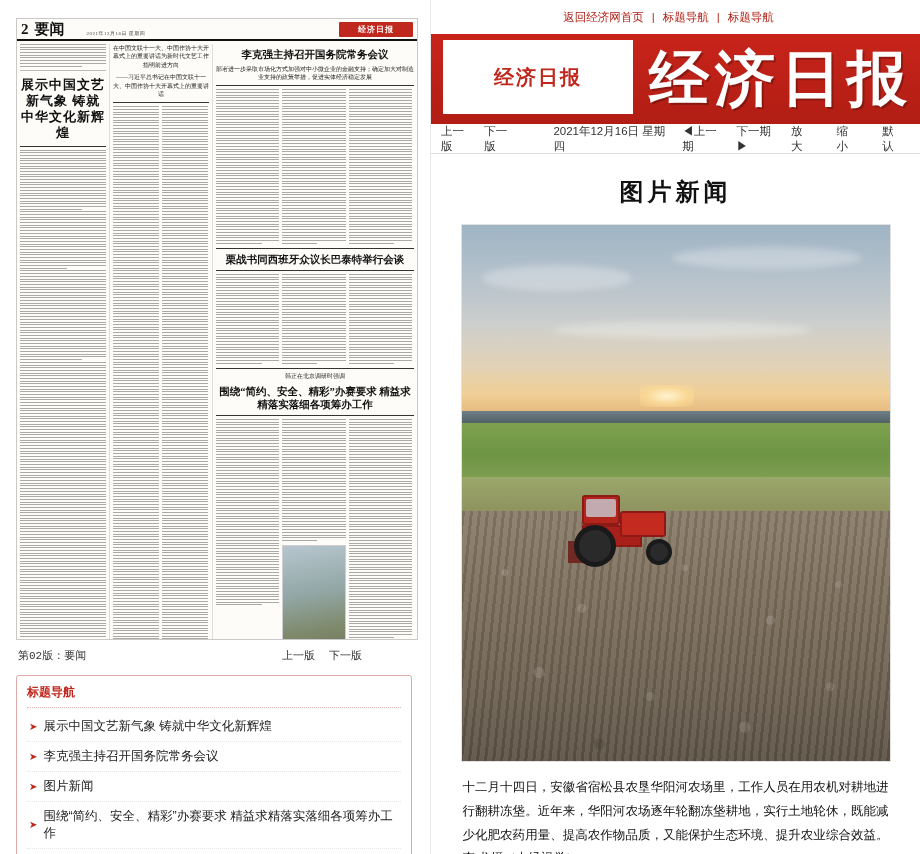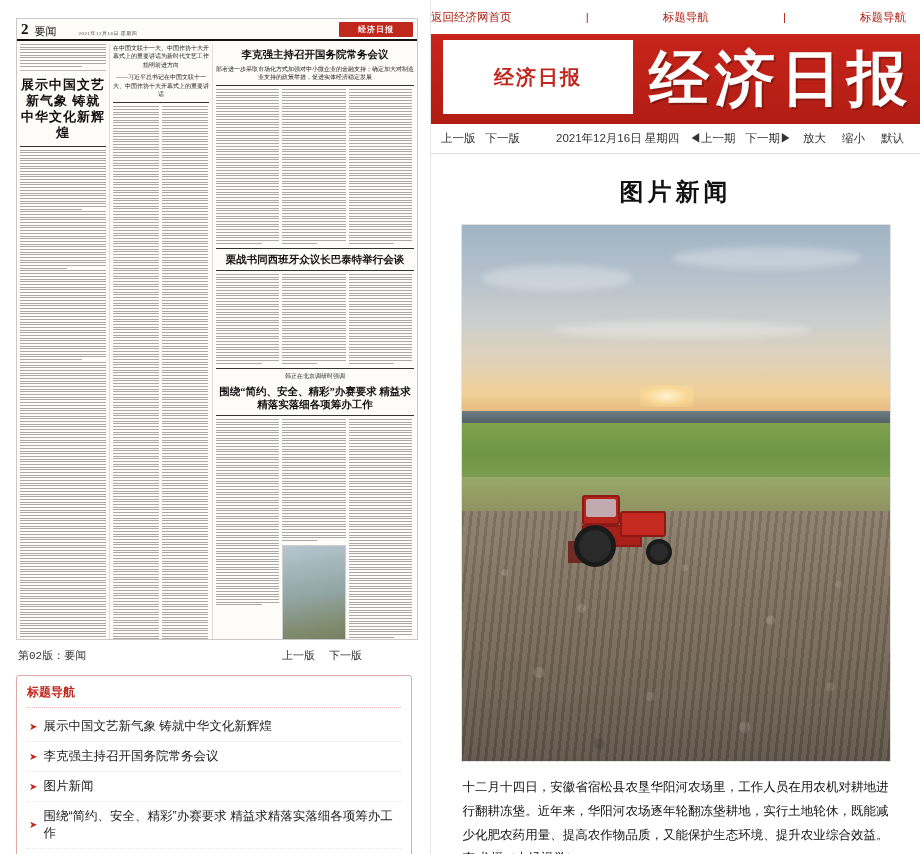--- a/index.html
+++ b/index.html
@@ -41,21 +41,21 @@
     display: flex;
     align-items: flex-end;
     padding: 0 4px 2px 4px;
     gap: 6px;
   }
   #thumb-pagenum {
     font-size: 15px; font-weight: bold; color: #111;
     line-height: 1;
   }
   #thumb-section {
-    font-size: 11px; font-weight: normal; color: #111;
+    font-size: 15px; font-weight: bold; color: #111;
     line-height: 1;
   }
   #thumb-dateline {
     font-size: 5px; color: #444; margin-left: 16px; margin-bottom: 1px;
     letter-spacing: .5px;
   }
   #thumb-logo {
     margin-left: auto;
     width: 74px; height: 15px;
     background: #c0271d;
@@ -170,21 +170,21 @@
     height: 854px;
     position: relative;
     background: #ffffff;
     border-left: 1px solid #e6e6e6;
     padding: 0;
   }
   #top-links {
     height: 34px;
     display: flex;
     align-items: center;
-    justify-content: space-between;
+    justify-content: center;
     gap: 8px;
     padding-right: 14px;
     font-size: 11.5px;
     color: #b02318;
   }
   #top-links span.sep { color: #b02318; }
   #top-links a { color: #b02318; text-decoration: none; cursor: pointer; }
 
   #masthead {
     height: 90px;
@@ -229,21 +229,21 @@
   }
   #toolbar .tb-left { display: flex; gap: 10px; }
   #toolbar .tb-center {
     margin-left: 26px;
     display: flex; align-items: center; gap: 10px;
   }
   #toolbar .tb-date { color: #333; }
   #toolbar .tb-issue { color: #333; }
   #toolbar .tb-right {
     margin-left: auto;
-    display: flex; gap: 16px;
+    display: flex; gap: 24px;
     padding-right: 6px;
   }
   #toolbar a { color: #333; text-decoration: none; cursor: pointer; }
 
   #news-title {
     text-align: center;
     font-family: "Liberation Serif", serif;
     font-size: 24px;
     font-weight: bold;
     color: #111;

